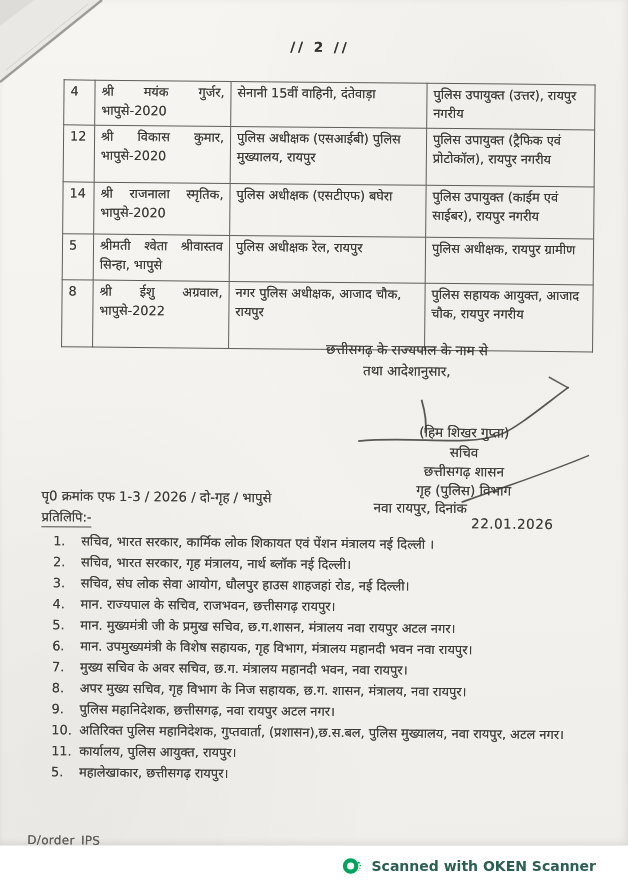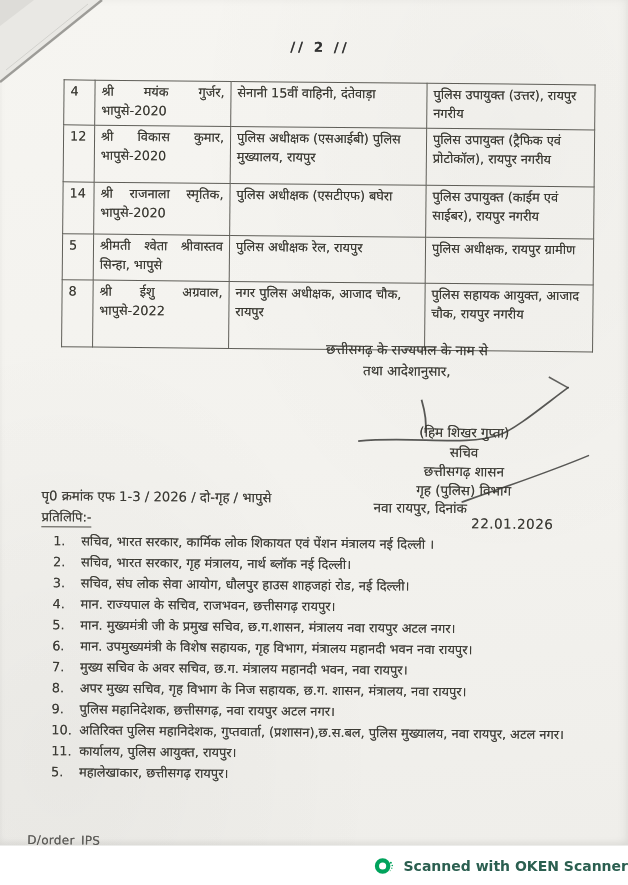--- a/index.html
+++ b/index.html
@@ -59,21 +59,21 @@
     border-bottom:1px solid #4c4b45;padding-bottom:1px;
   }
   .copies{position:absolute;top:531px;left:58px;width:552px;font-size:12.9px;color:#3b3a33;}
   .copy-item{display:grid;grid-template-columns:26px 1fr;column-gap:2px;line-height:20.5px;margin-bottom:.5px;}
   .copy-no{text-align:left;}
   .footnote{position:absolute;top:801px;left:35px;font-size:12px;color:#5c5b57;letter-spacing:.3px;margin-top:32px;}
   .sig-scribble{position:absolute;left:0;top:0;pointer-events:none;}
   .scan-footer{
     position:absolute;left:0;bottom:0;width:628px;height:40px;background:#ffffff;
     display:flex;align-items:center;justify-content:flex-end;
-    padding-right:0;box-sizing:border-box;border-top:1px solid #ececea;
+    padding-right:32px;box-sizing:border-box;border-top:1px solid #ececea;
   }
   .scan-footer .label{
     font-size:14px;font-weight:600;color:#2b5f50;margin-left:9px;
     font-family:"DejaVu Sans", sans-serif;
   }
 </style>
 </head>
 <body>
 
 <div class="paper">

